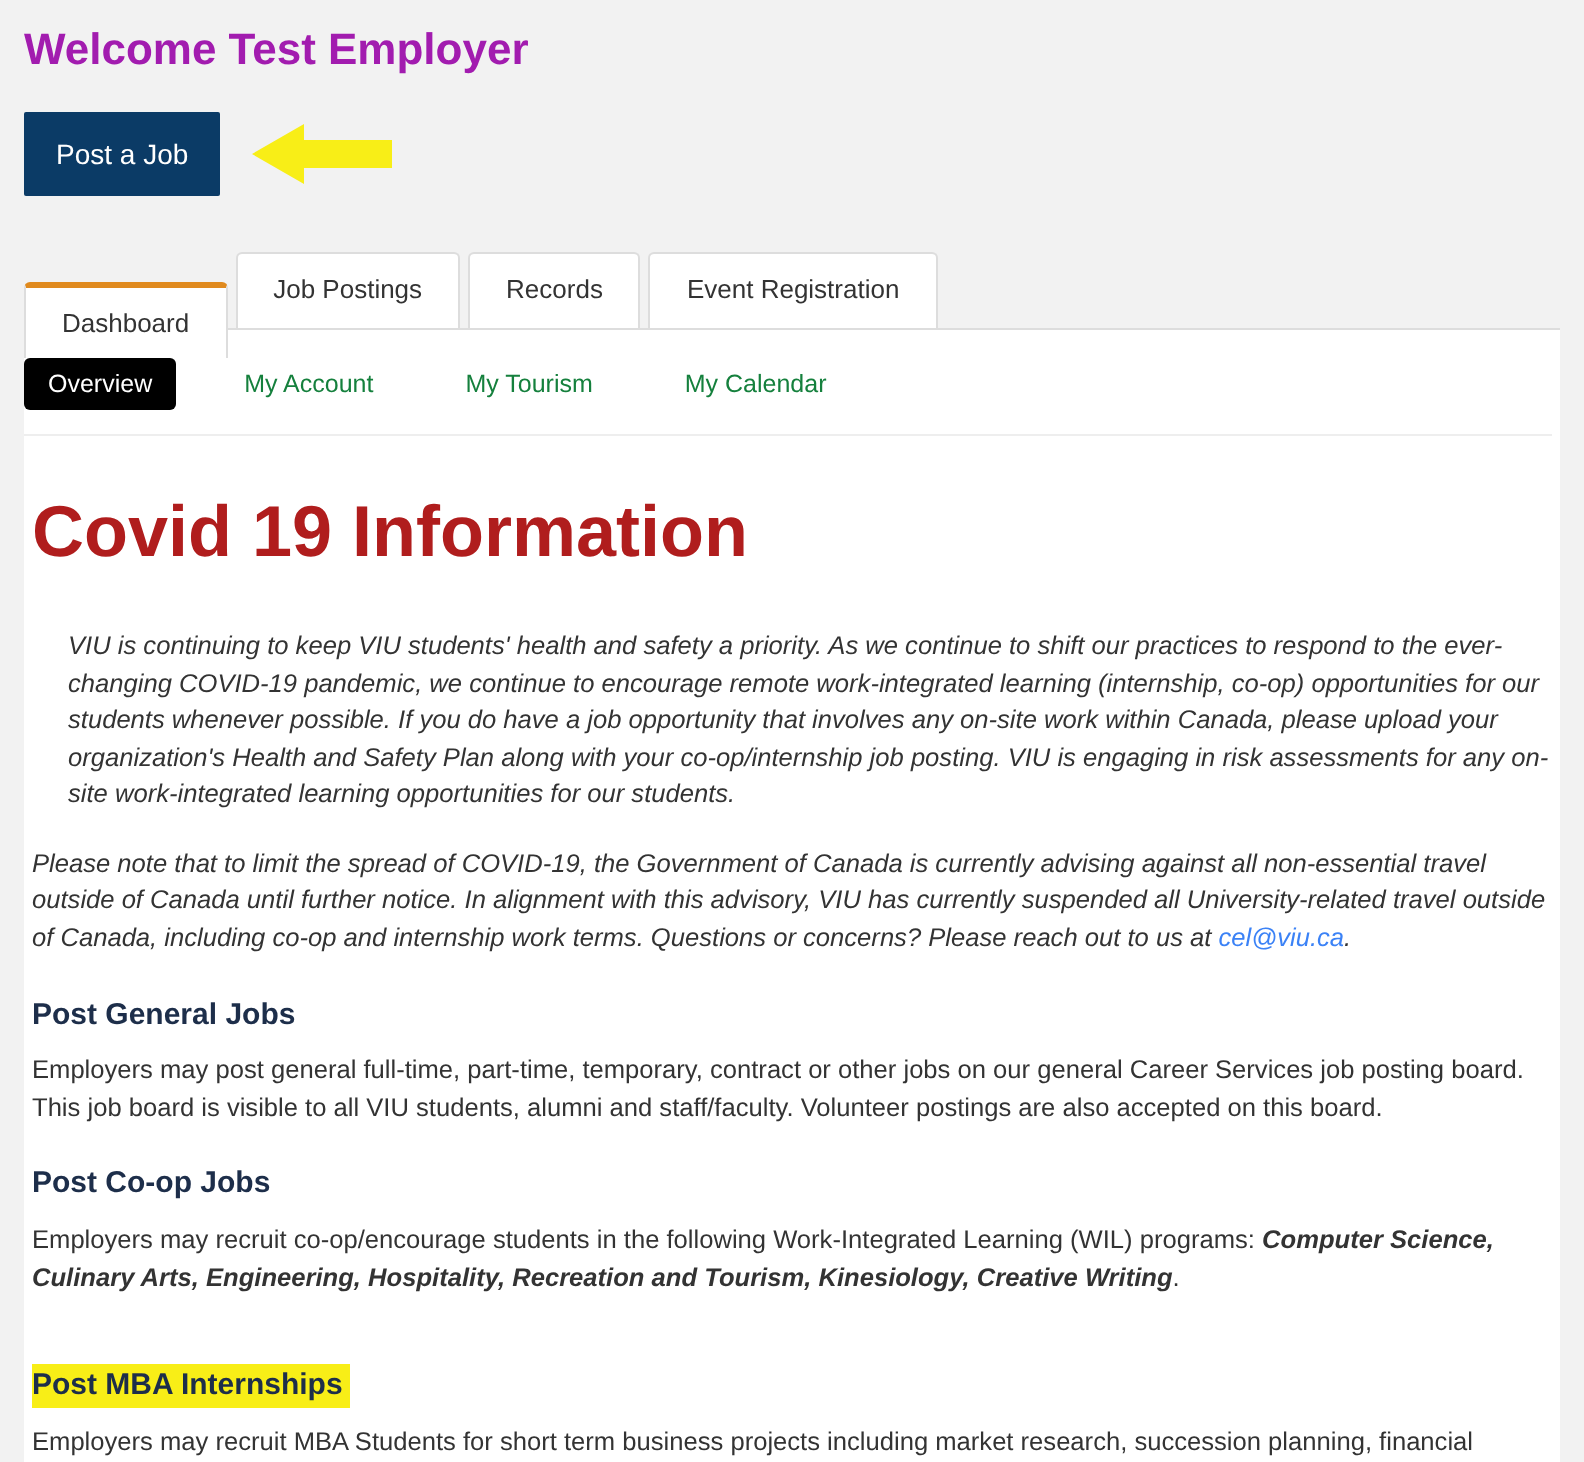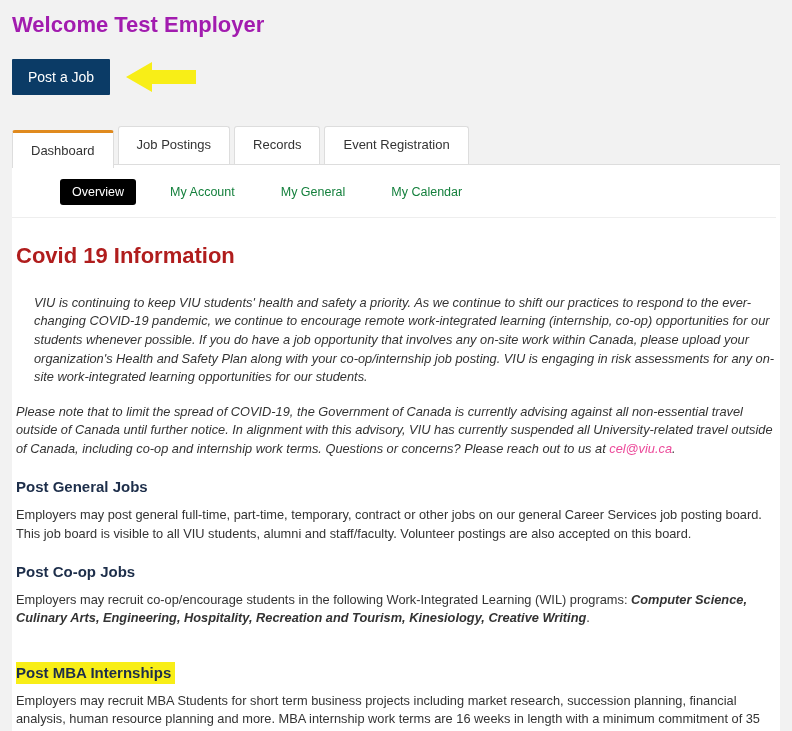--- a/index.html
+++ b/index.html
@@ -14,21 +14,20 @@
     padding: 8px 12px 0 12px;
   }
   h1.welcome {
     font-size: 22px;
     font-weight: bold;
     color: #a21caf;
     margin: 4px 0 18px 0;
   }
   .post-job-row {
     display: flex;
-    align-items: center;
     margin-bottom: 28px;
     position: relative;
   }
   .post-job-btn {
     background: #0b3b66;
     color: #fff;
     border: none;
     padding: 10px 16px;
     font-size: 14px;
     cursor: pointer;
@@ -52,21 +51,21 @@
     font-size: 13px;
     color: #333;
     margin-right: 4px;
     cursor: pointer;
     border-radius: 3px 3px 0 0;
   }
   .main-tab.active {
     border-top: 3px solid #e08a1e;
     background: #fff;
     position: relative;
-    top: 4px;
+    top: 15px;
   }
   .content-panel {
     background: #fff;
     border: 0;
     border-top: none;
     padding: 14px 0 30px 0;
   }
   .sub-tabs {
     display: flex;
     gap: 22px;
@@ -78,41 +77,40 @@
   .sub-tab {
     font-size: 12.5px;
     color: #15803d;
     cursor: pointer;
     padding: 6px 12px;
     border-radius: 3px;
   }
   .sub-tab.active {
     background: #000;
     color: #fff;
-    margin-left: 48px;
   }
   .covid-title {
     color: #b01d1d;
-    font-size: 22px;
+    font-size: 36px;
     font-weight: bold;
     margin: 0 0 22px 0;
   }
   .body-text {
     font-size: 12.8px;
     color: #333;
     line-height: 1.45;
   }
   .body-text p { margin: 0 0 16px 0; }
   .body-text em.block {
     font-style: italic;
     display: block;
     margin-bottom: 16px;
     margin-left: 18px;
   }
-  .link { color: #ec4899; text-decoration: none; cursor: pointer; }
+  .link { color: #3b82f6; text-decoration: none; cursor: pointer; }
   h3.section-title {
     font-size: 15px;
     font-weight: bold;
     color: #1d2e4a;
     margin: 18px 0 8px 0;
   }
   h3.section-title.highlight {
     background: #f8ee17;
     display: inline-block;
     padding: 0 4px 0 0;
@@ -140,21 +138,21 @@
     <div class="main-tab active">Dashboard</div>
     <div class="main-tab">Job Postings</div>
     <div class="main-tab">Records</div>
     <div class="main-tab">Event Registration</div>
   </div>
 
   <div class="content-panel">
     <div class="sub-tabs">
       <div class="sub-tab active">Overview</div>
       <div class="sub-tab">My Account</div>
-      <div class="sub-tab">My General</div>
+      <div class="sub-tab">My Tourism</div>
       <div class="sub-tab">My Calendar</div>
     </div>
 
     <div class="content-inner body-text">
       <h2 class="covid-title">Covid 19 Information</h2>
 
       <em class="block">VIU is continuing to keep VIU students' health and safety a priority. As we continue to shift our practices to respond to the ever-changing COVID-19 pandemic, we continue to encourage remote work-integrated learning (internship, co-op) opportunities for our students whenever possible. If you do have a job opportunity that involves any on-site work within Canada, please upload your organization's Health and Safety Plan along with your co-op/internship job posting. VIU is engaging in risk assessments for any on-site work-integrated learning opportunities for our students.</em>
 
       <p>
         <em>

